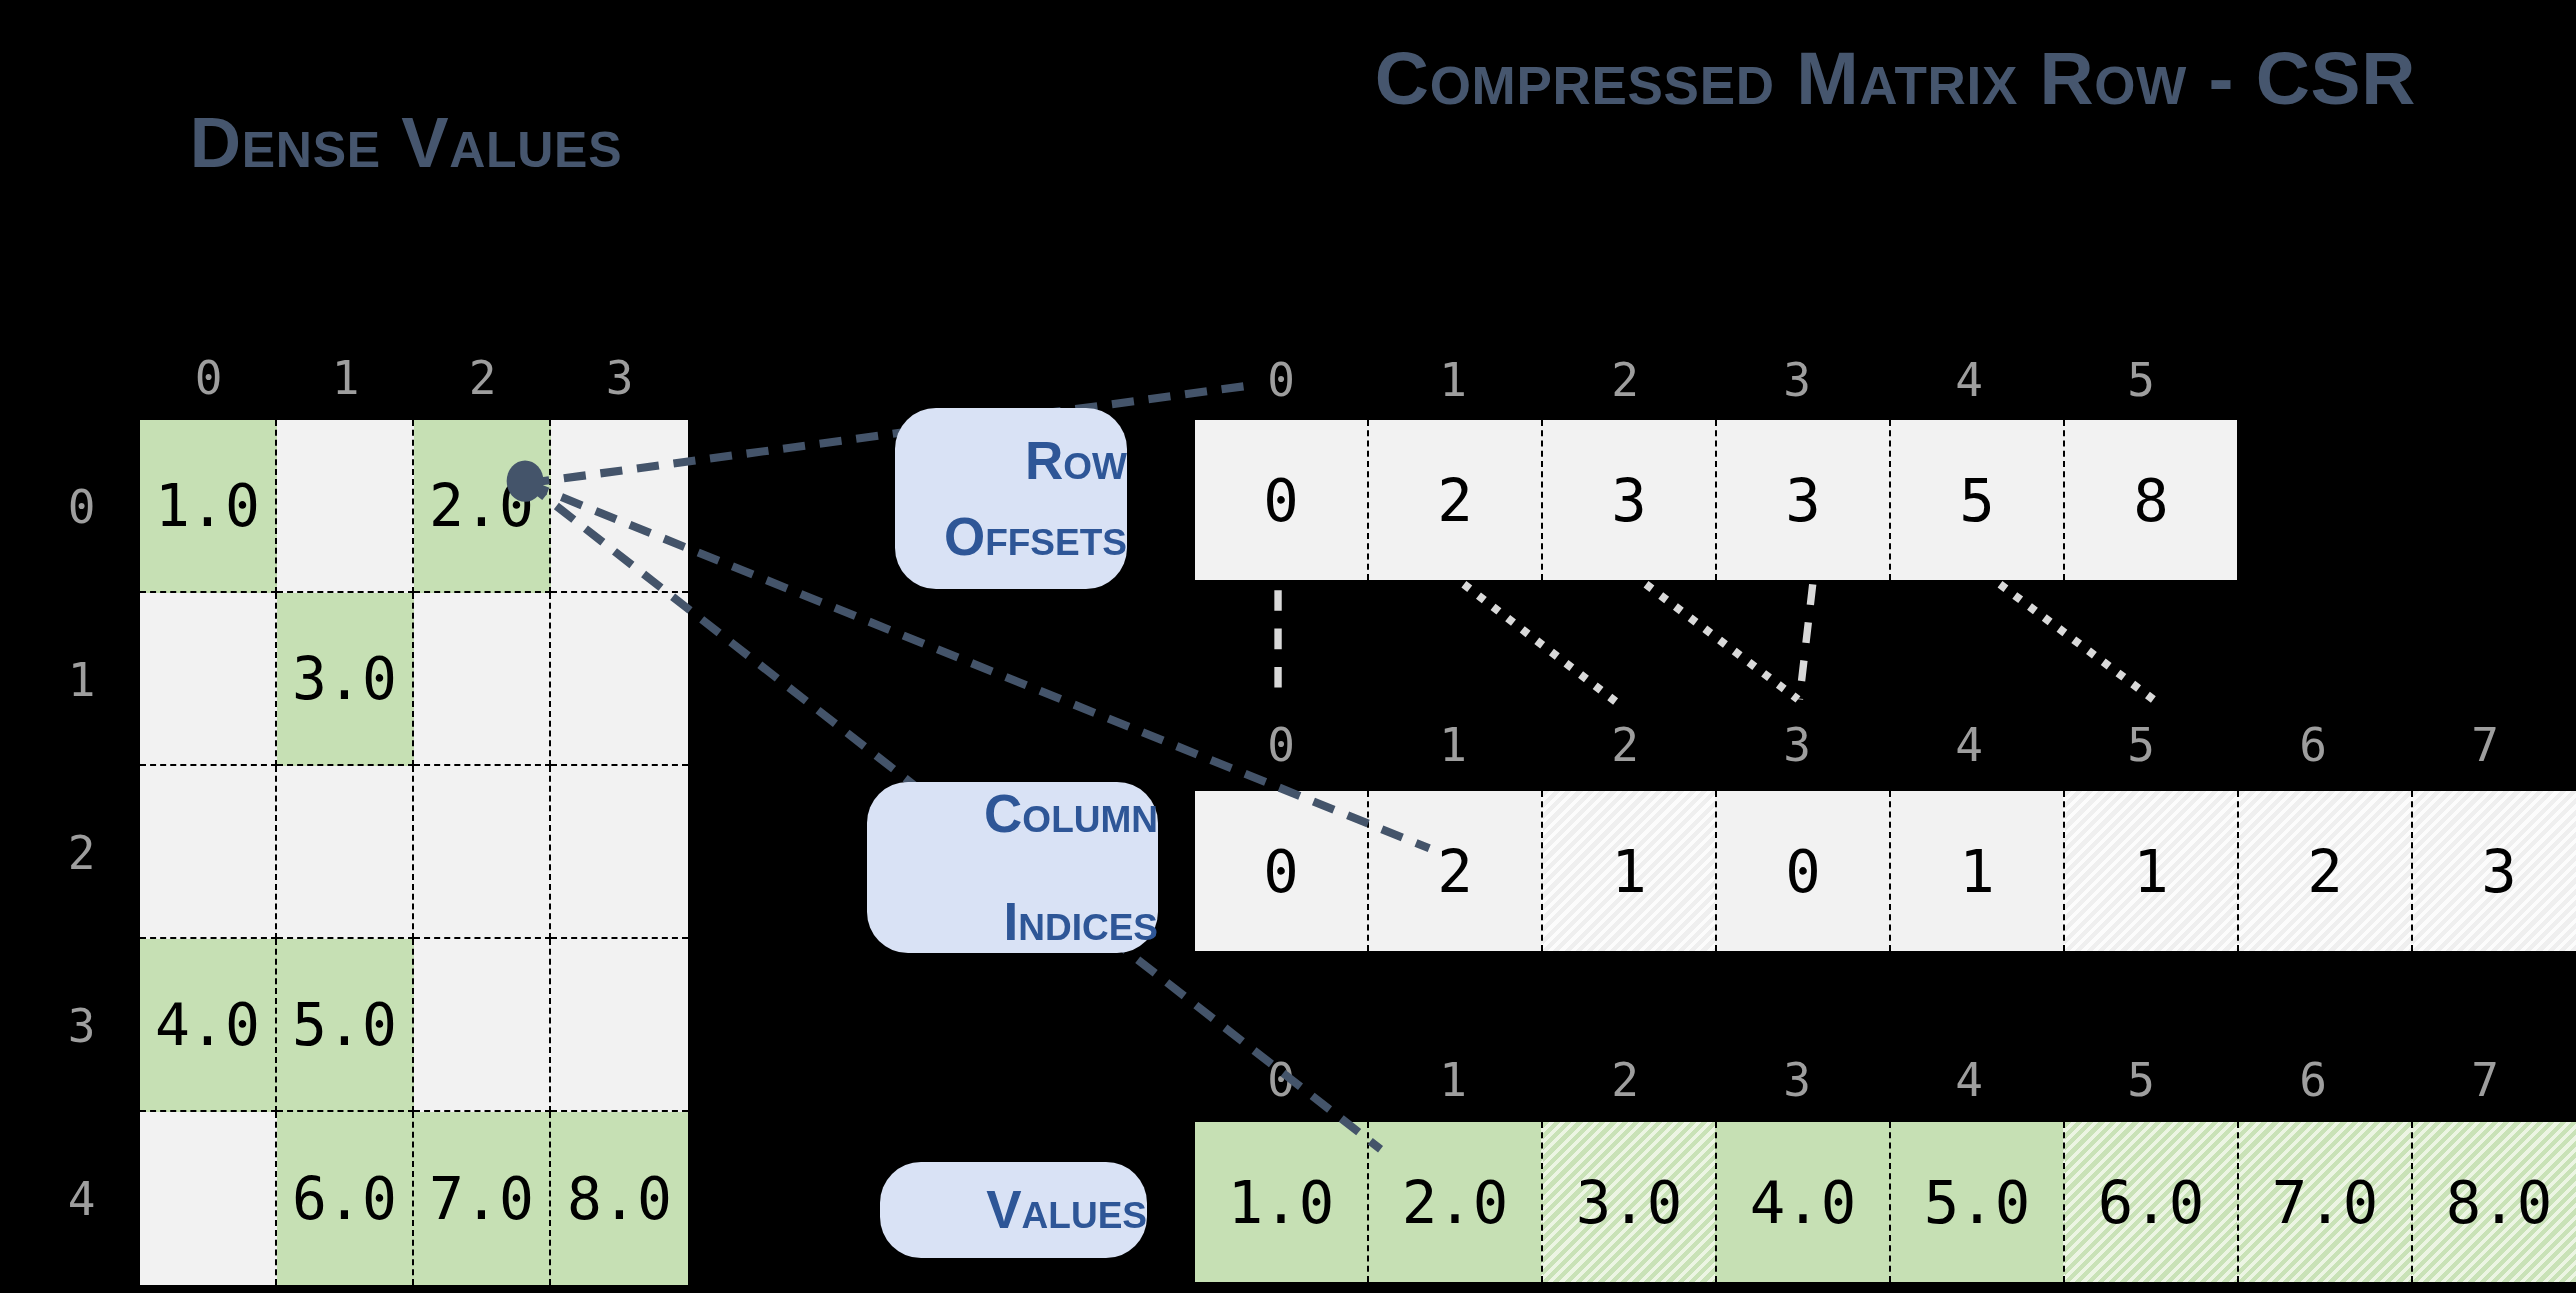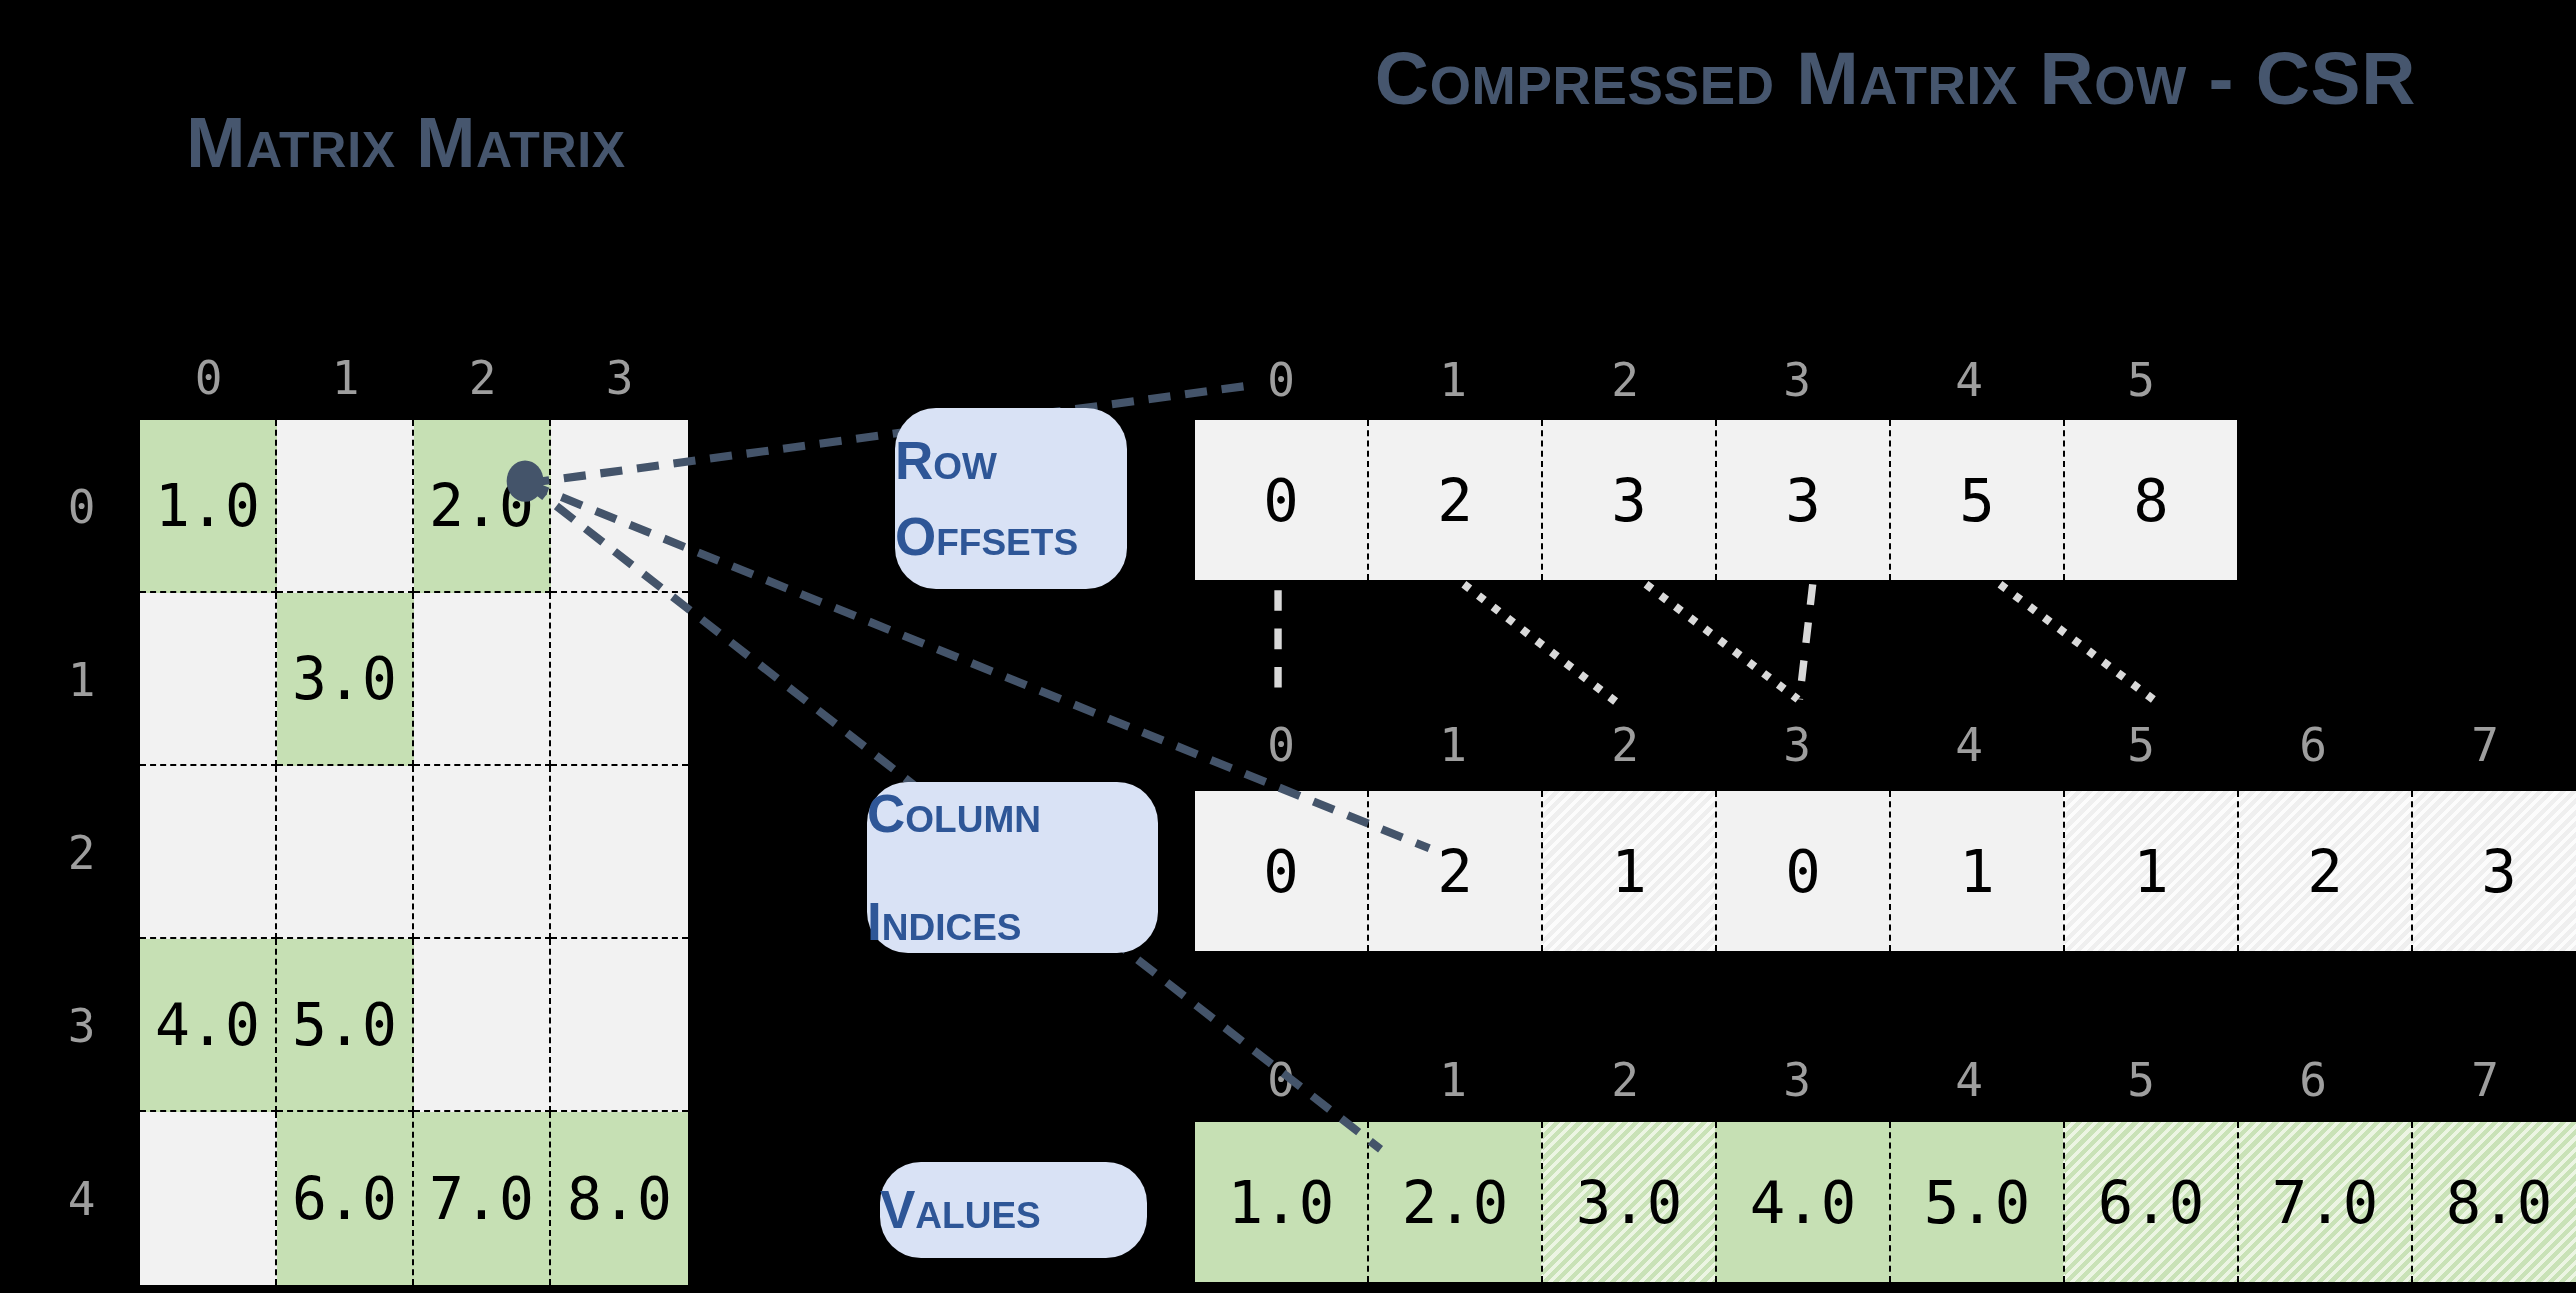--- a/index.html
+++ b/index.html
@@ -49,35 +49,35 @@
   #ro-array .cell{width:172px;}
   #ci-array{left:1195px;top:791px;}
   #va-array{left:1195px;top:1122px;}
   #ci-array .cell,#va-array .cell{width:172px;}
   #ci-array .cell.hatched{background:repeating-linear-gradient(135deg,#efefef 0 4.4px,#fcfcfc 4.4px 8px);}
   #va-array .cell{background:var(--filled-cell,#c6e0b4);}
   #va-array .cell.hatched{background:repeating-linear-gradient(135deg,#c9e2b7 0 4.4px,#ecf5e3 4.4px 8px);}
   
   .label-box{position:absolute;background:var(--label-box-fill,#d9e2f5);
     color:var(--label-box-text,#2e5697);border-radius:41px;
-    display:flex;flex-direction:column;align-items:flex-start;justify-content:center;
+    display:flex;flex-direction:column;align-items:flex-end;justify-content:center;
     font-weight:bold;font-variant:small-caps;text-align:center;z-index:3;
     font-size:53px;line-height:1.42;}
   #ro-label{left:895px;top:408px;width:232px;height:181px;}
   #ci-label{left:867px;top:782px;width:291px;height:171px;gap:32px;}
   #va-label{left:880px;top:1162px;width:267px;height:96px;}
   
   #connectors{position:absolute;left:0;top:0;width:2576px;height:1294px;z-index:2;}
 </style>
 </head>
 <body>
 
 <div id="canvas">
 
-  <div class="title" id="dense-title">Matrix Matrix</div>
+  <div class="title" id="dense-title">Dense Values</div>
   <div id="csr-title-block">
     <span class="title" id="csr-title">Compressed Matrix Row - CSR</span>
   </div>
 
   <div class="idx-row" id="dense-col-headers">
       <div class="cell">0</div>
       <div class="cell">1</div>
       <div class="cell">2</div>
       <div class="cell">3</div>
     </div>

